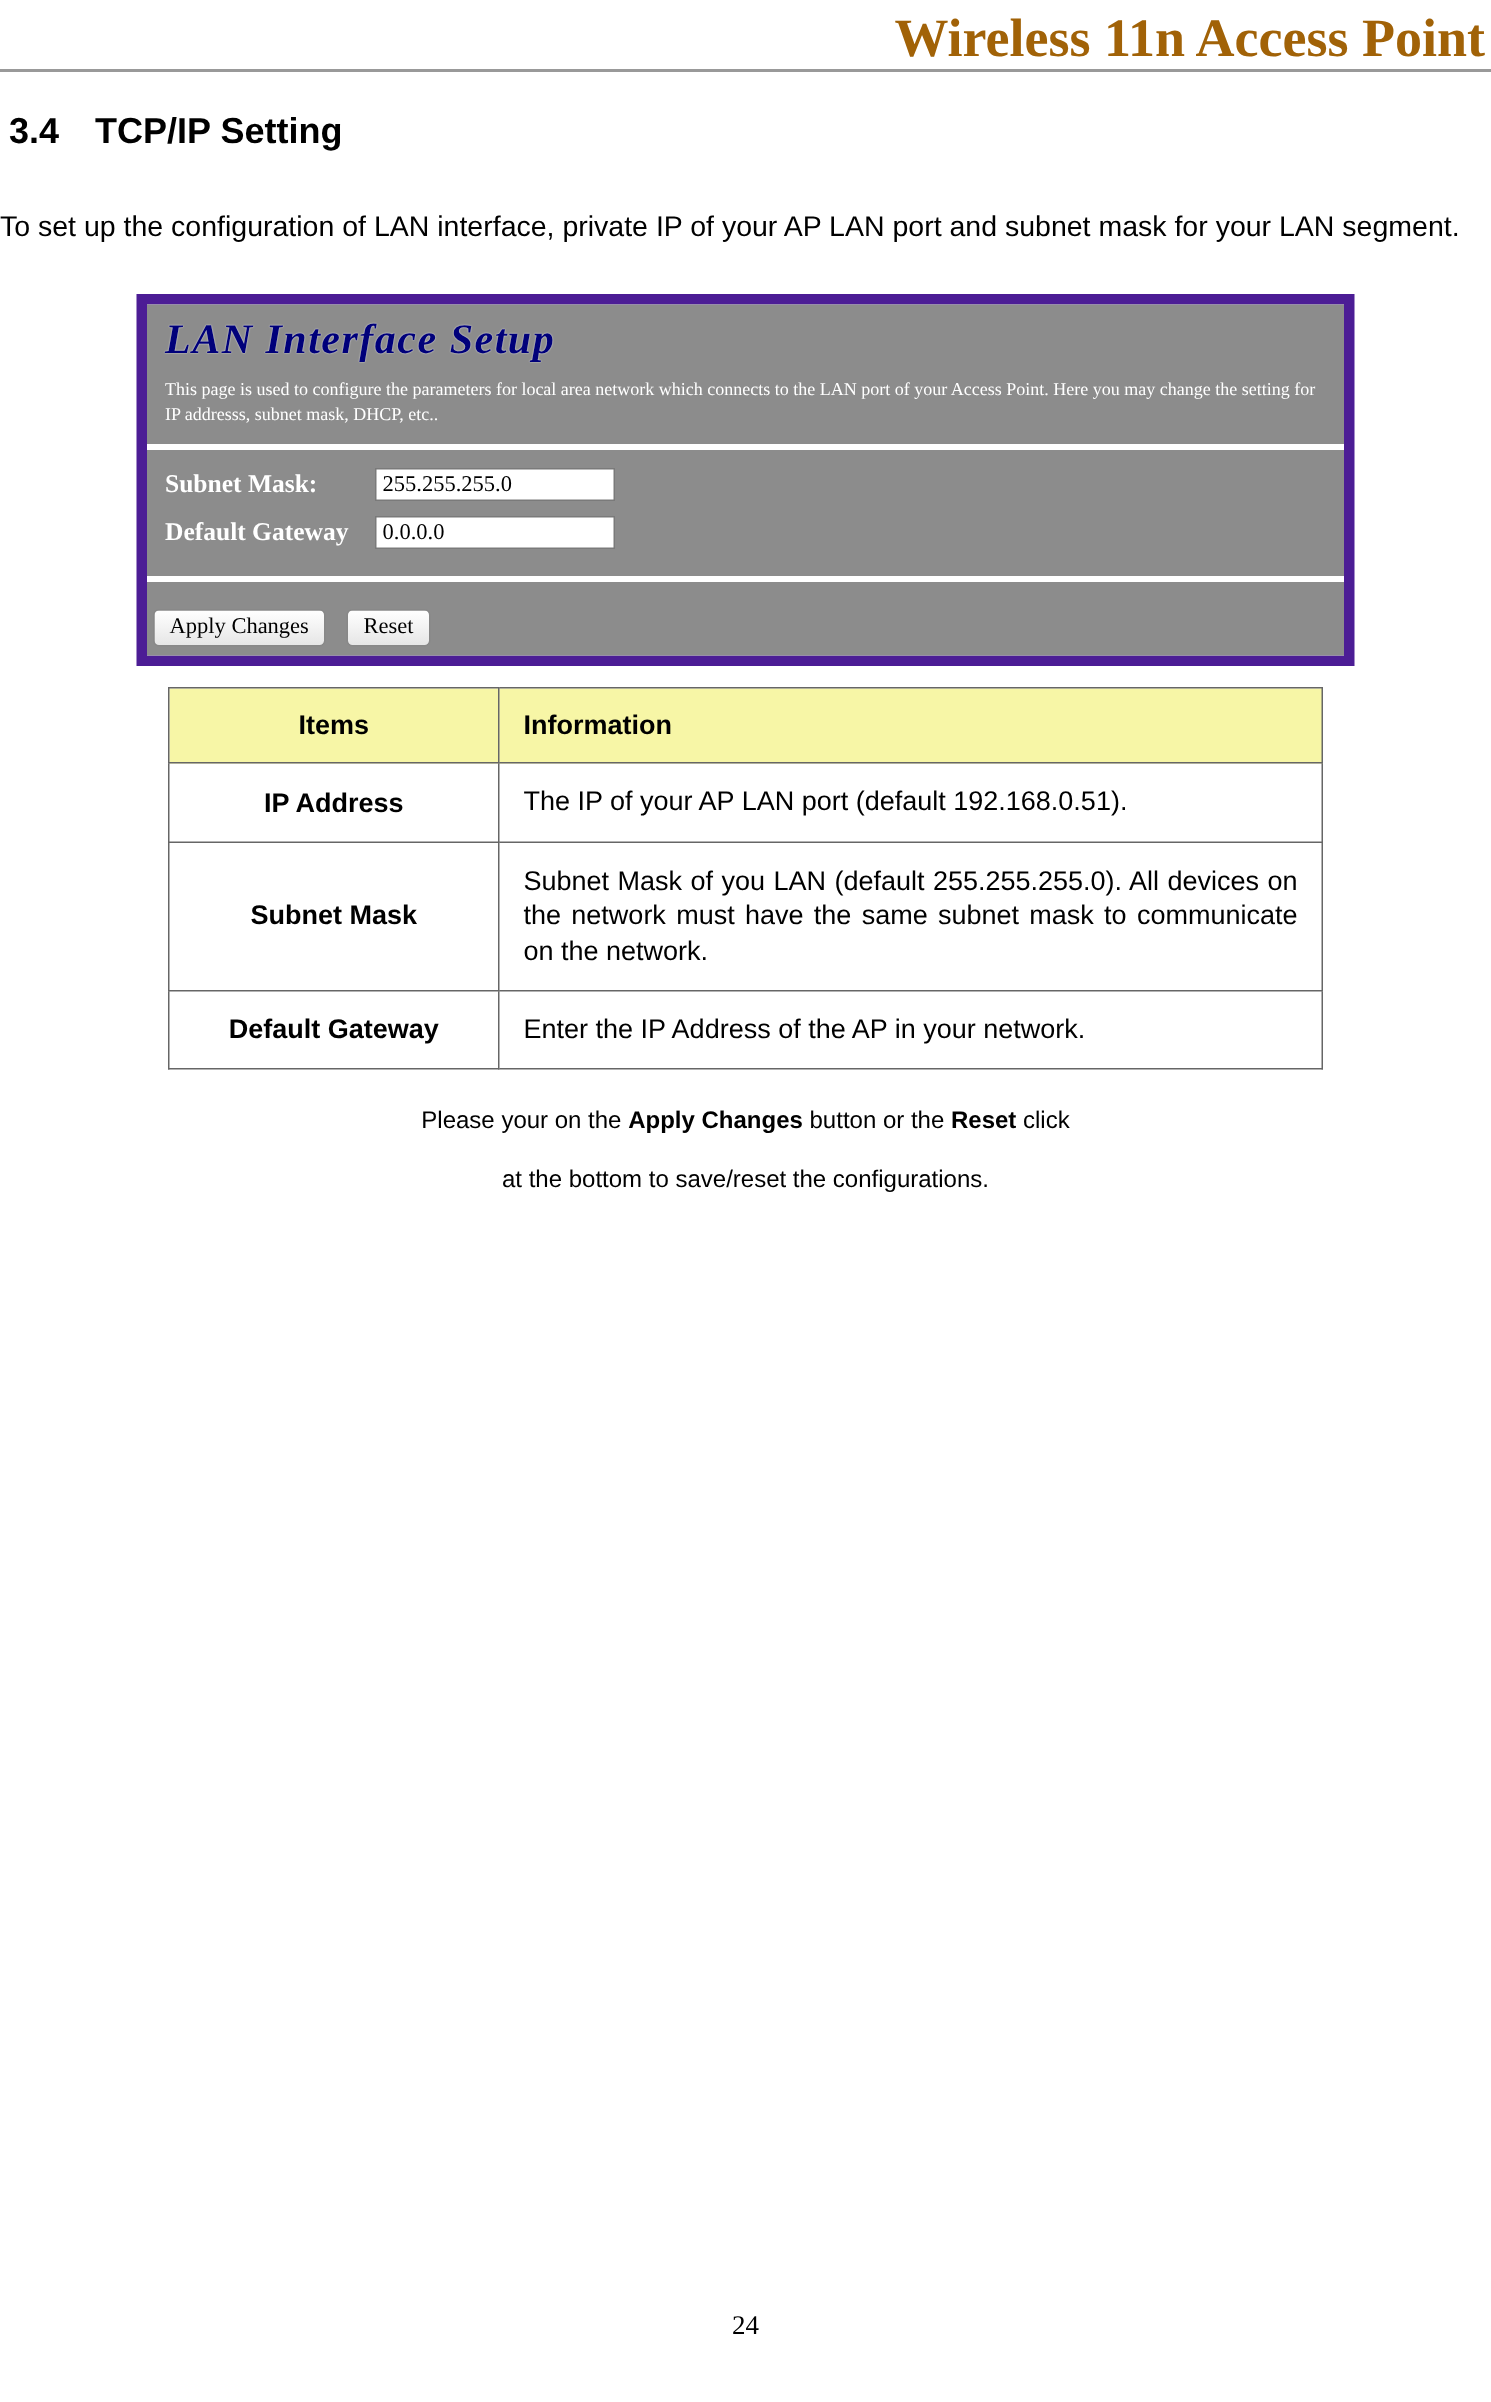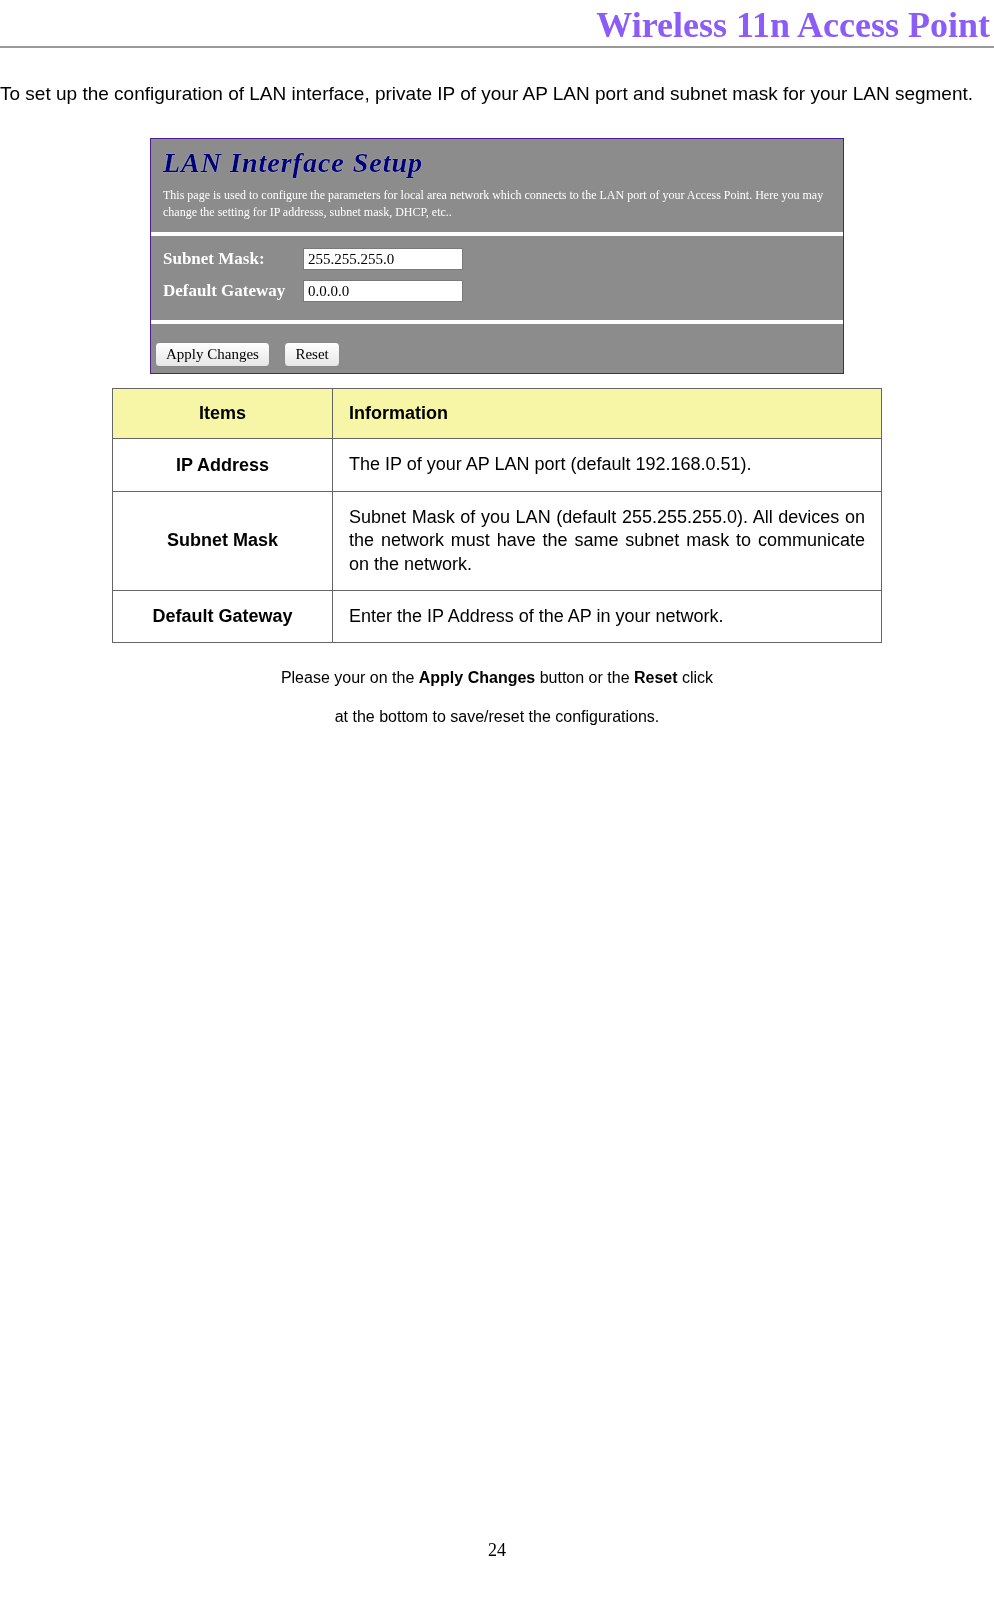--- a/index.html
+++ b/index.html
@@ -10,21 +10,21 @@
     width: 994px;
     height: 1601px;
     position: relative;
   }
   .header-banner {
     border-bottom: 2px solid #999;
     padding: 4px 0 0 0;
     margin: 0;
   }
   .header-title {
-    color: #8b5cf6;
+    color: #a16207;
     font-family: "Times New Roman", serif;
     font-size: 36px;
     font-weight: bold;
     text-align: right;
     padding-right: 4px;
     margin: 0;
   }
   .content {
     padding: 26px 0 0 0;
   }
@@ -35,23 +35,23 @@
     margin: 0 0 30px 6px;
   }
   .sec-num { margin-right: 24px; }
   .body-text {
     font-family: Arial, sans-serif;
     font-size: 19px;
     margin: 0 2px 24px 0;
     line-height: 2.1;
   }
   .screenshot-box {
-    width: 694px;
+    width: 812px;
     margin: 0 auto 14px auto;
-    border: 1px solid #4c1d95;
+    border: 7px solid #4c1d95;
   }
   .scr-top {
     background: #8c8c8c;
     padding: 8px 12px 12px 12px;
   }
   .scr-title {
     font-family: "Times New Roman", serif;
     font-style: italic;
     font-weight: bold;
     color: #00007a;
@@ -148,20 +148,23 @@
 </style>
 </head>
 <body>
 
 <div class="header-banner">
   <div class="header-title">Wireless 11n Access Point</div>
 </div>
 
 <div class="content">
 
+  <h2 class="section-heading">
+    <span class="sec-num">3.4</span><span>TCP/IP Setting</span>
+  </h2>
 
   <p class="body-text">To set up the configuration of LAN interface, private IP of your AP LAN port and subnet mask for your LAN segment.</p>
 
   <div class="screenshot-box">
     <div class="scr-top">
       <div class="scr-title">LAN Interface Setup</div>
       <div class="scr-desc">This page is used to configure the parameters for local area network which connects to the LAN port of your Access Point. Here you may change the setting for IP addresss, subnet mask, DHCP, etc..</div>
     </div>
     <div class="scr-sep"></div>
     <div class="scr-form">

